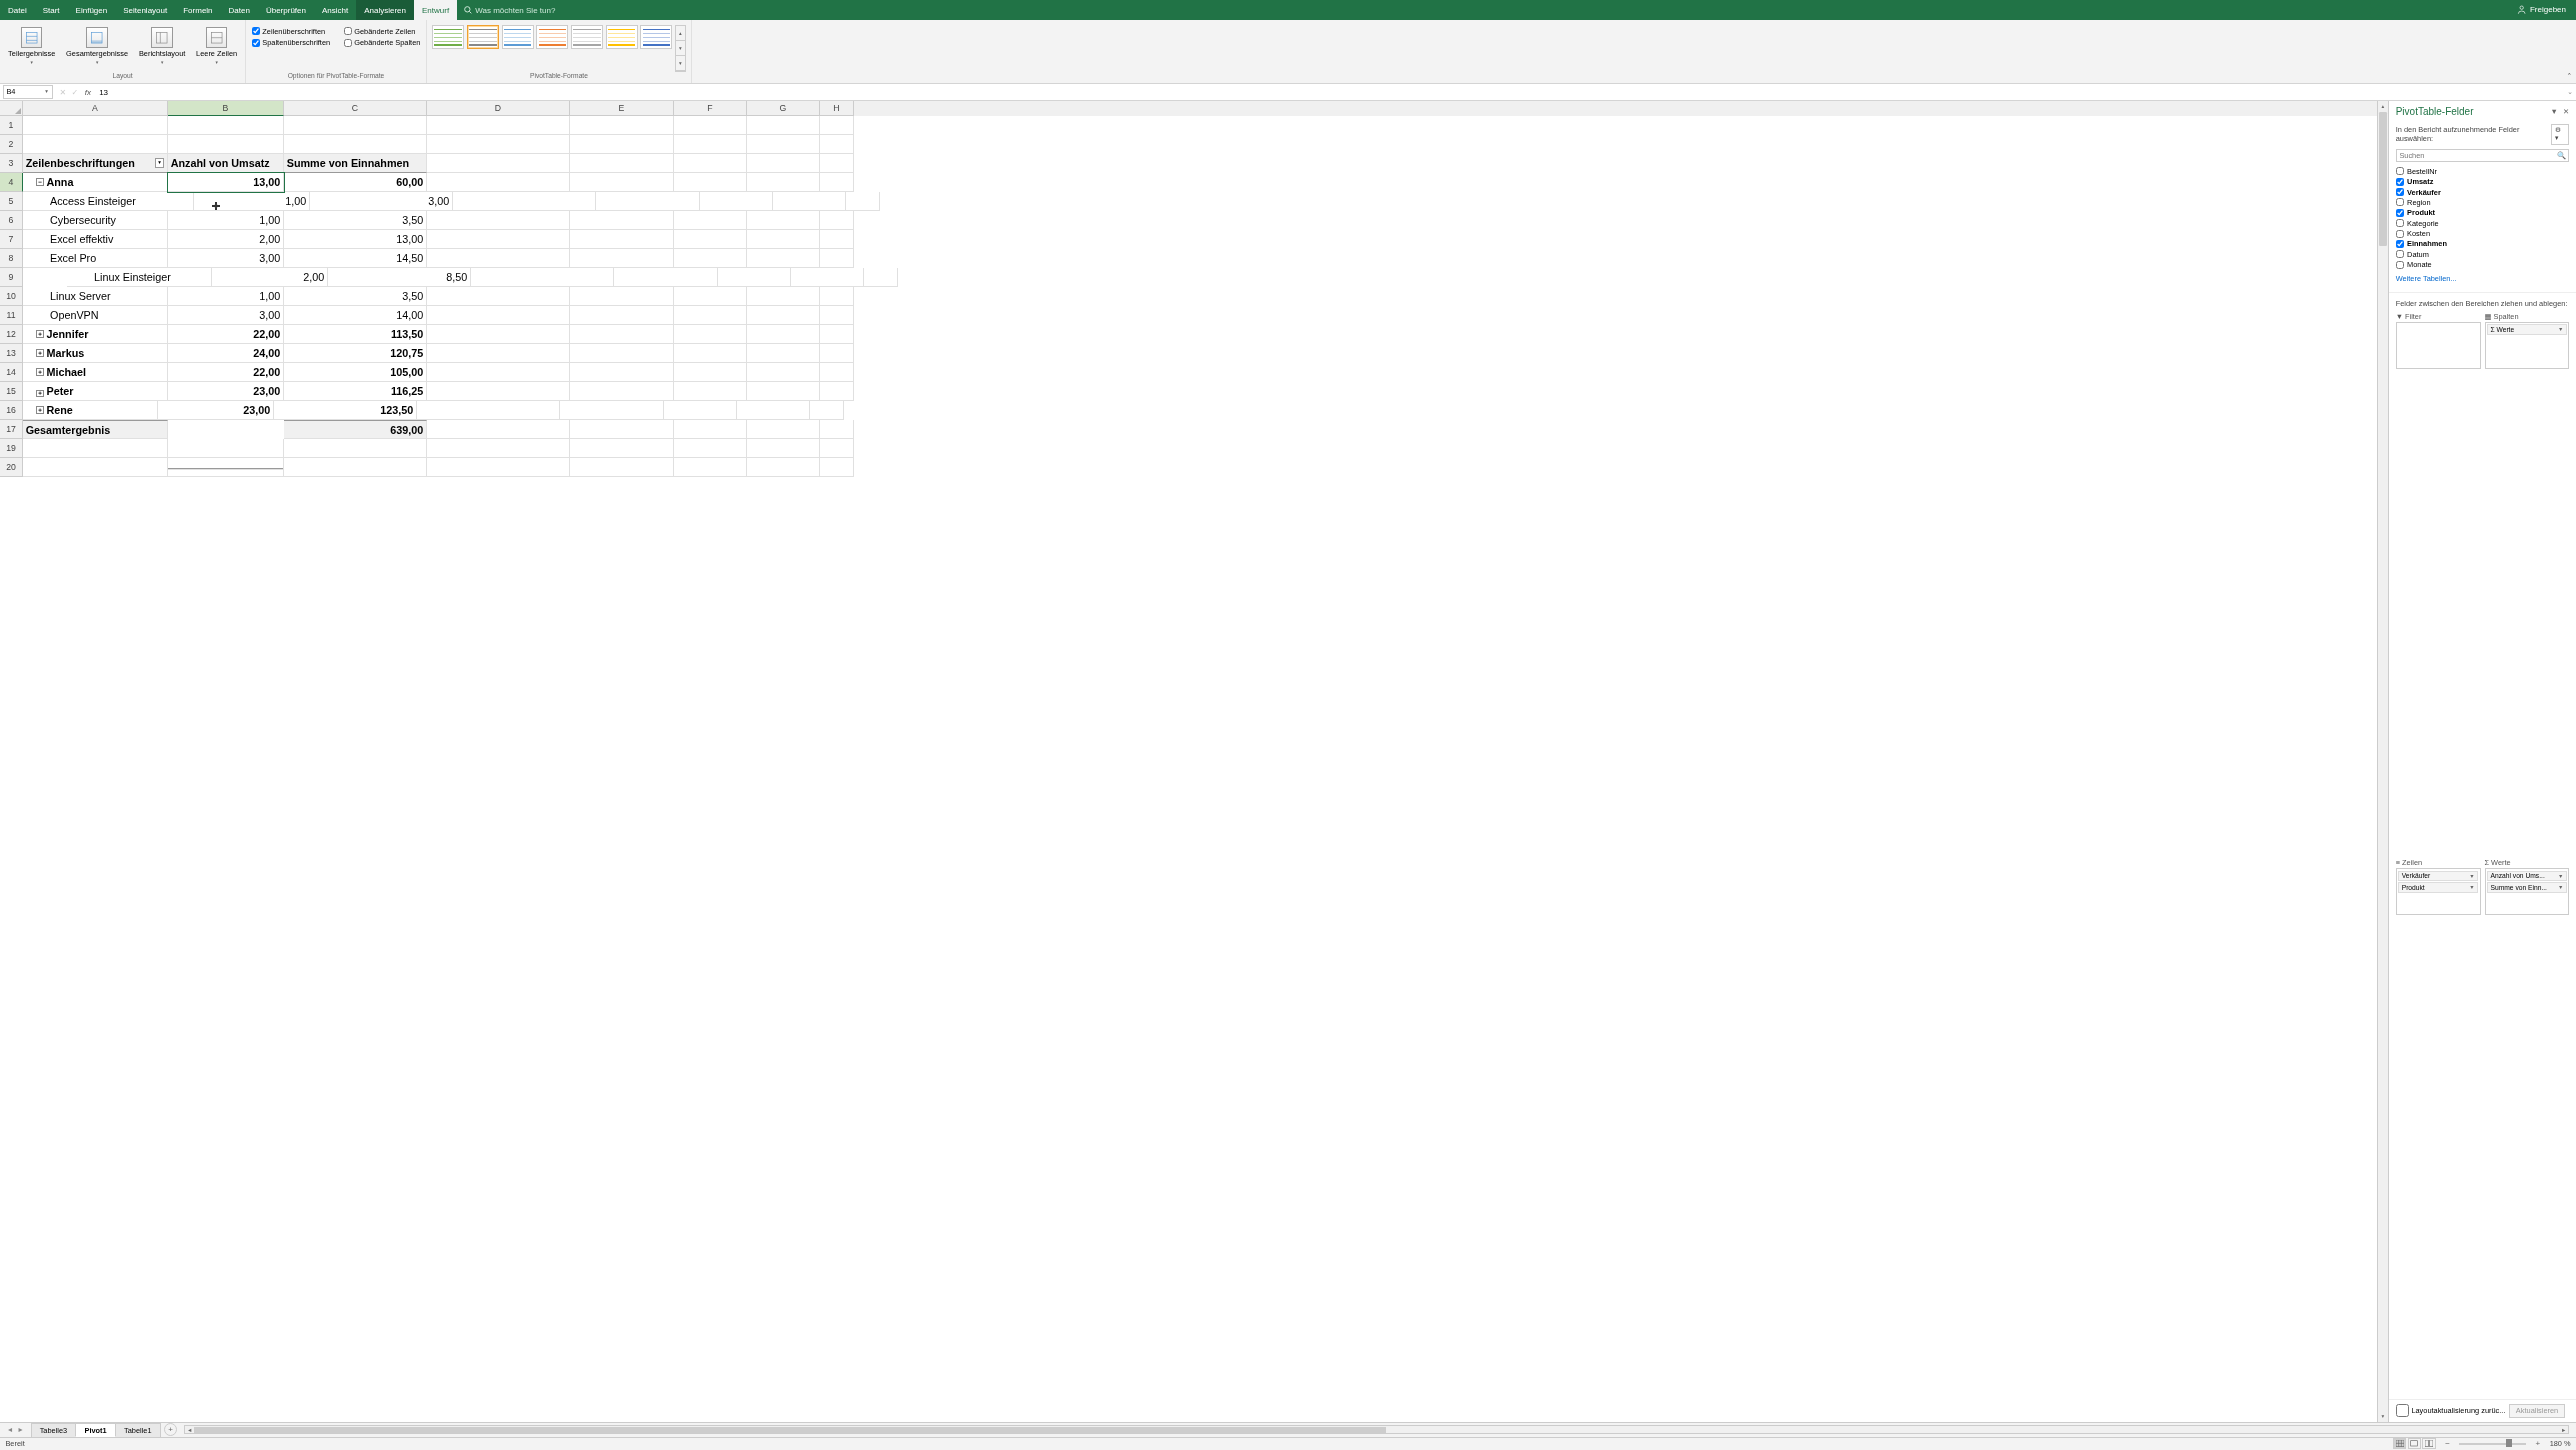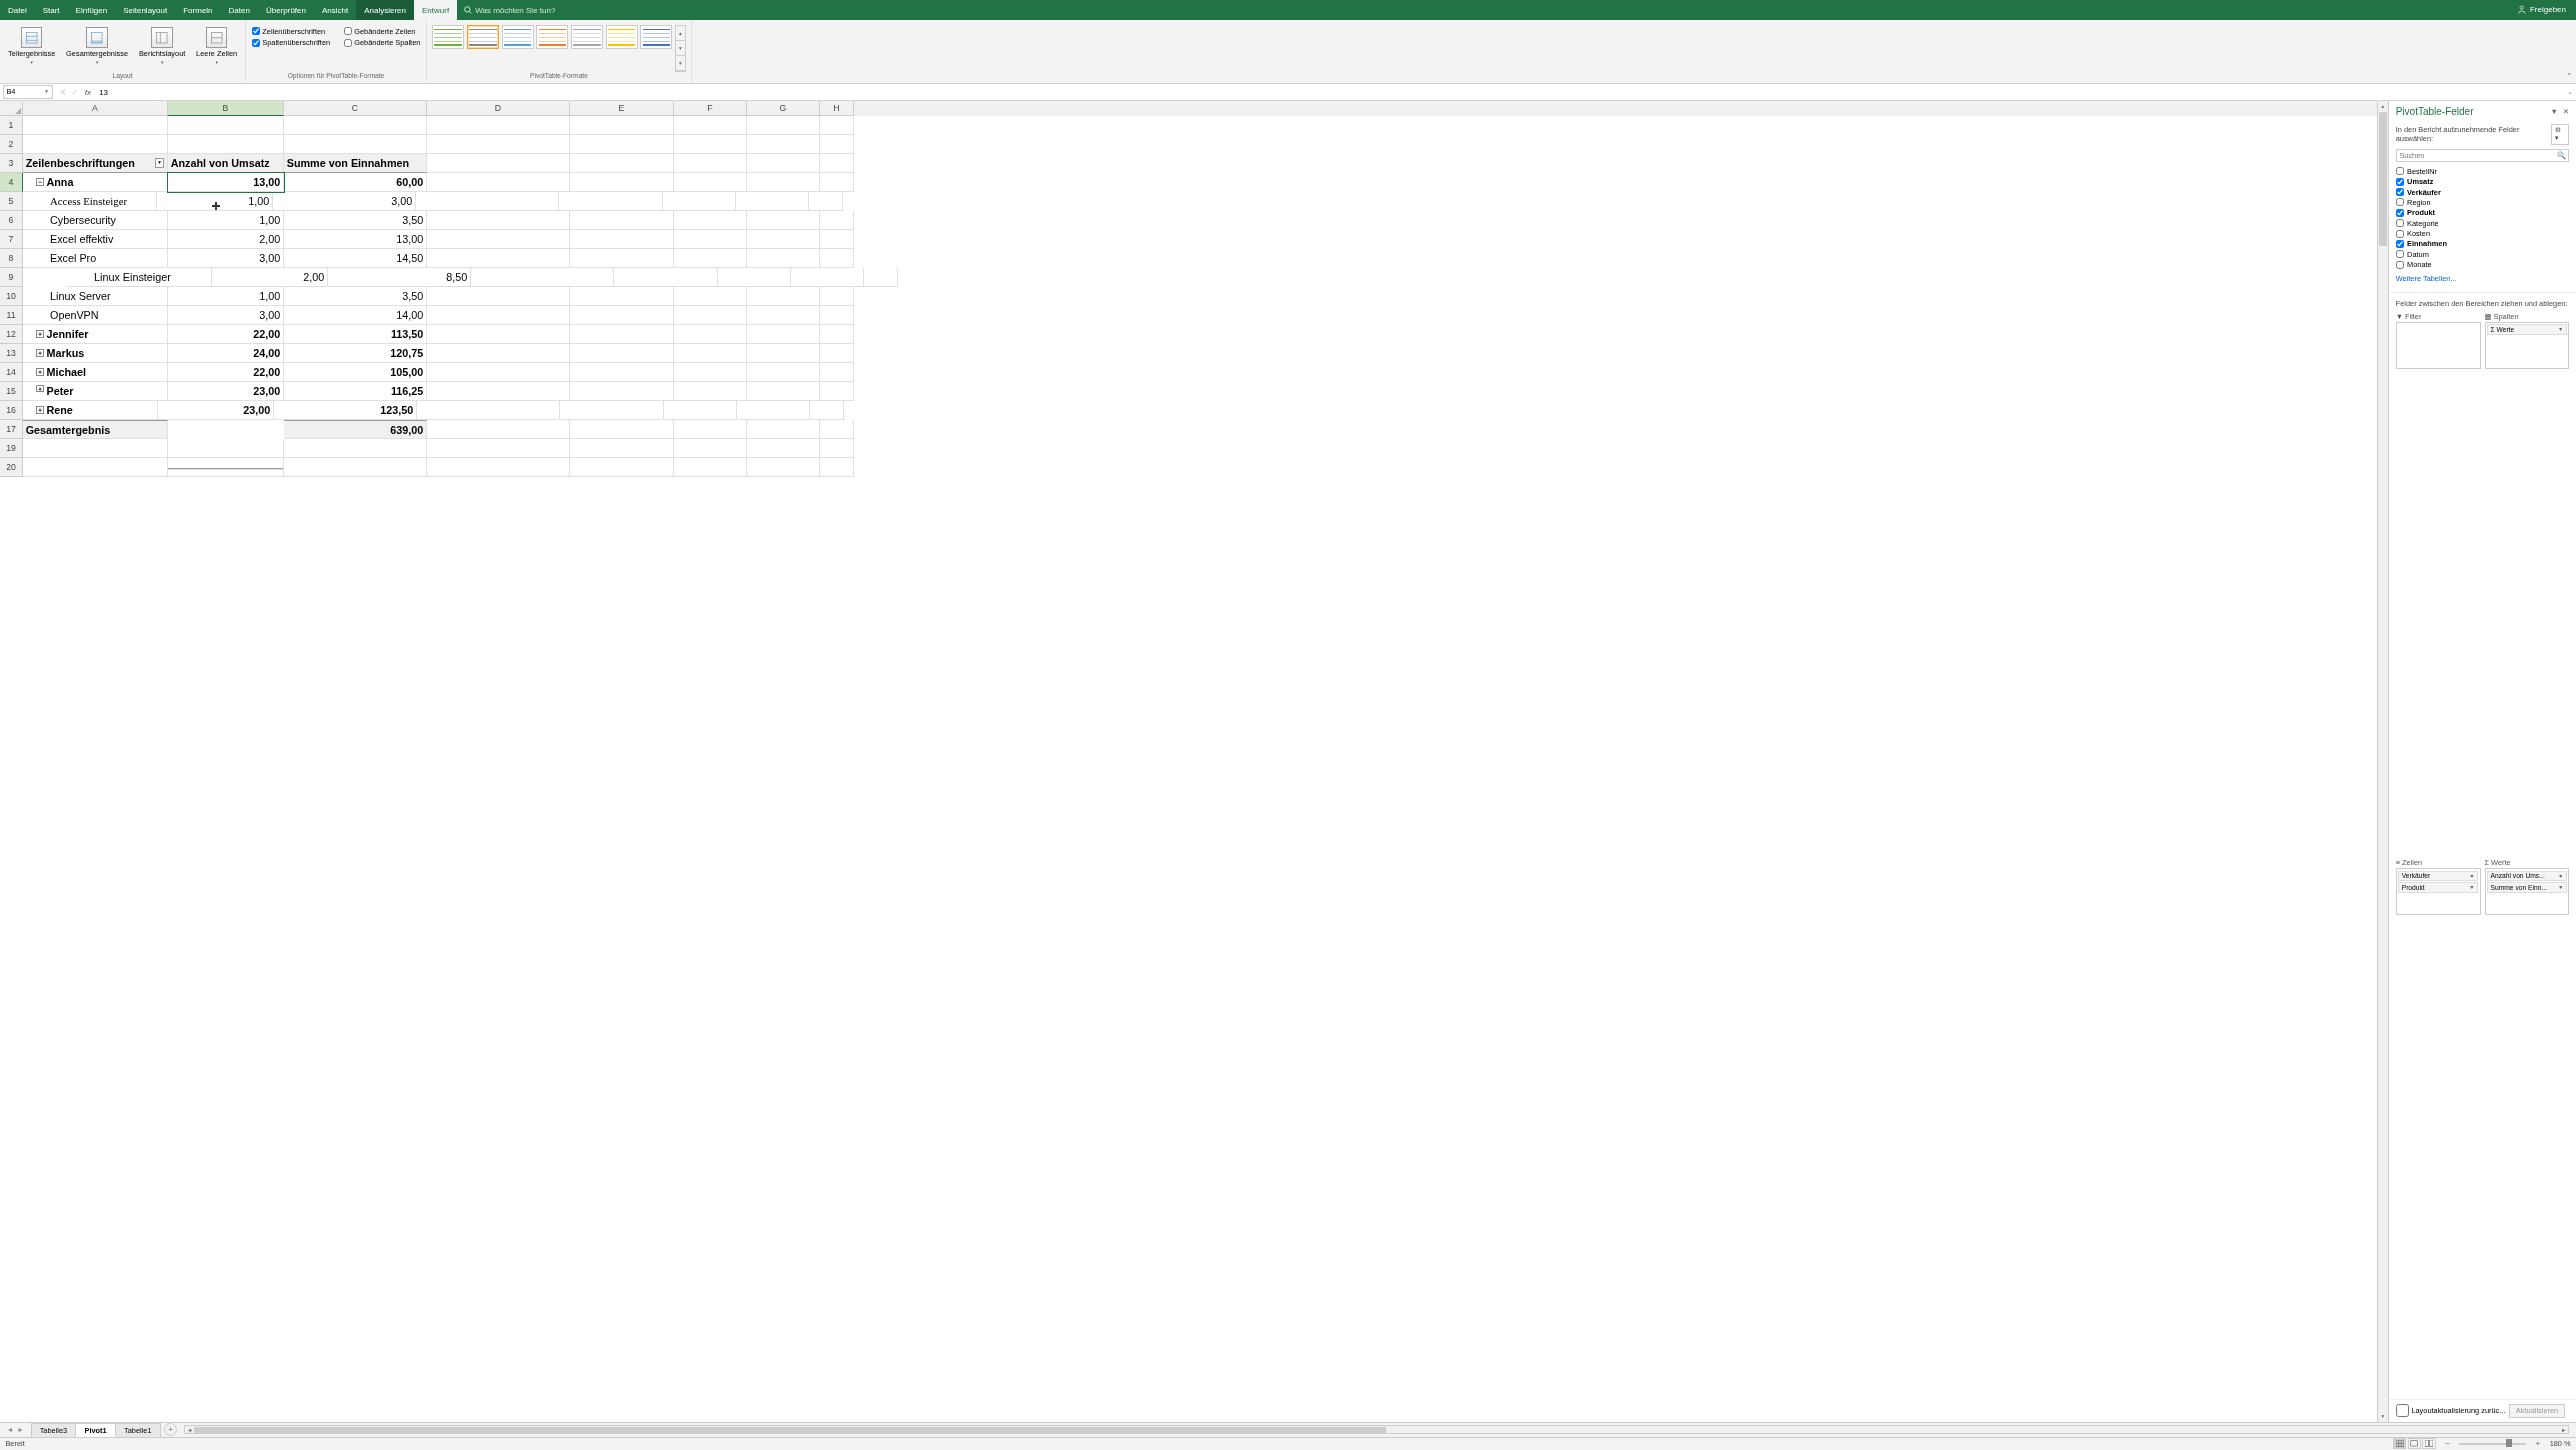--- a/index.html
+++ b/index.html
@@ -382,21 +382,21 @@
             <div class="cell right bold selected" style="width: 116px;">13,00</div>
             <div class="cell right bold" style="width: 143px;">60,00</div>
             <div class="cell " style="width: 143px;"></div>
             <div class="cell " style="width: 104px;"></div>
             <div class="cell " style="width: 73px;"></div>
             <div class="cell " style="width: 73px;"></div>
             <div class="cell " style="width: 34px;"></div>
           </div>
           <div class="row">
             <div class="row-h">5</div>
-            <div class="cell indent2" style="width: 134px; font-family: Liberation Serif, serif;">Access Einsteiger</div>
+            <div class="cell indent2" style="width: 171px;">Access Einsteiger</div>
             <div class="cell right" style="width: 116px;">1,00</div>
             <div class="cell right" style="width: 143px;">3,00</div>
             <div class="cell " style="width: 143px;"></div>
             <div class="cell " style="width: 104px;"></div>
             <div class="cell " style="width: 73px;"></div>
             <div class="cell " style="width: 73px;"></div>
             <div class="cell " style="width: 34px;"></div>
           </div>
           <div class="row">
             <div class="row-h">6</div>
@@ -508,21 +508,21 @@
             <div class="cell right bold" style="width: 143px;">105,00</div>
             <div class="cell " style="width: 143px;"></div>
             <div class="cell " style="width: 104px;"></div>
             <div class="cell " style="width: 73px;"></div>
             <div class="cell " style="width: 73px;"></div>
             <div class="cell " style="width: 34px;"></div>
           </div>
           <div class="row">
             <div class="row-h">15</div>
             <div class="cell bold indent1" style="width: 145px;">
-              <span style="display: flex; align-items: flex-start;">
+              <span style="display: flex; align-items: flex-end;">
                 <span class="expand-btn">+</span>
                 <span>Peter</span>
               </span>
             </div>
             <div class="cell right bold" style="width: 116px;">23,00</div>
             <div class="cell right bold" style="width: 143px;">116,25</div>
             <div class="cell " style="width: 143px;"></div>
             <div class="cell " style="width: 104px;"></div>
             <div class="cell " style="width: 73px;"></div>
             <div class="cell " style="width: 73px;"></div>

